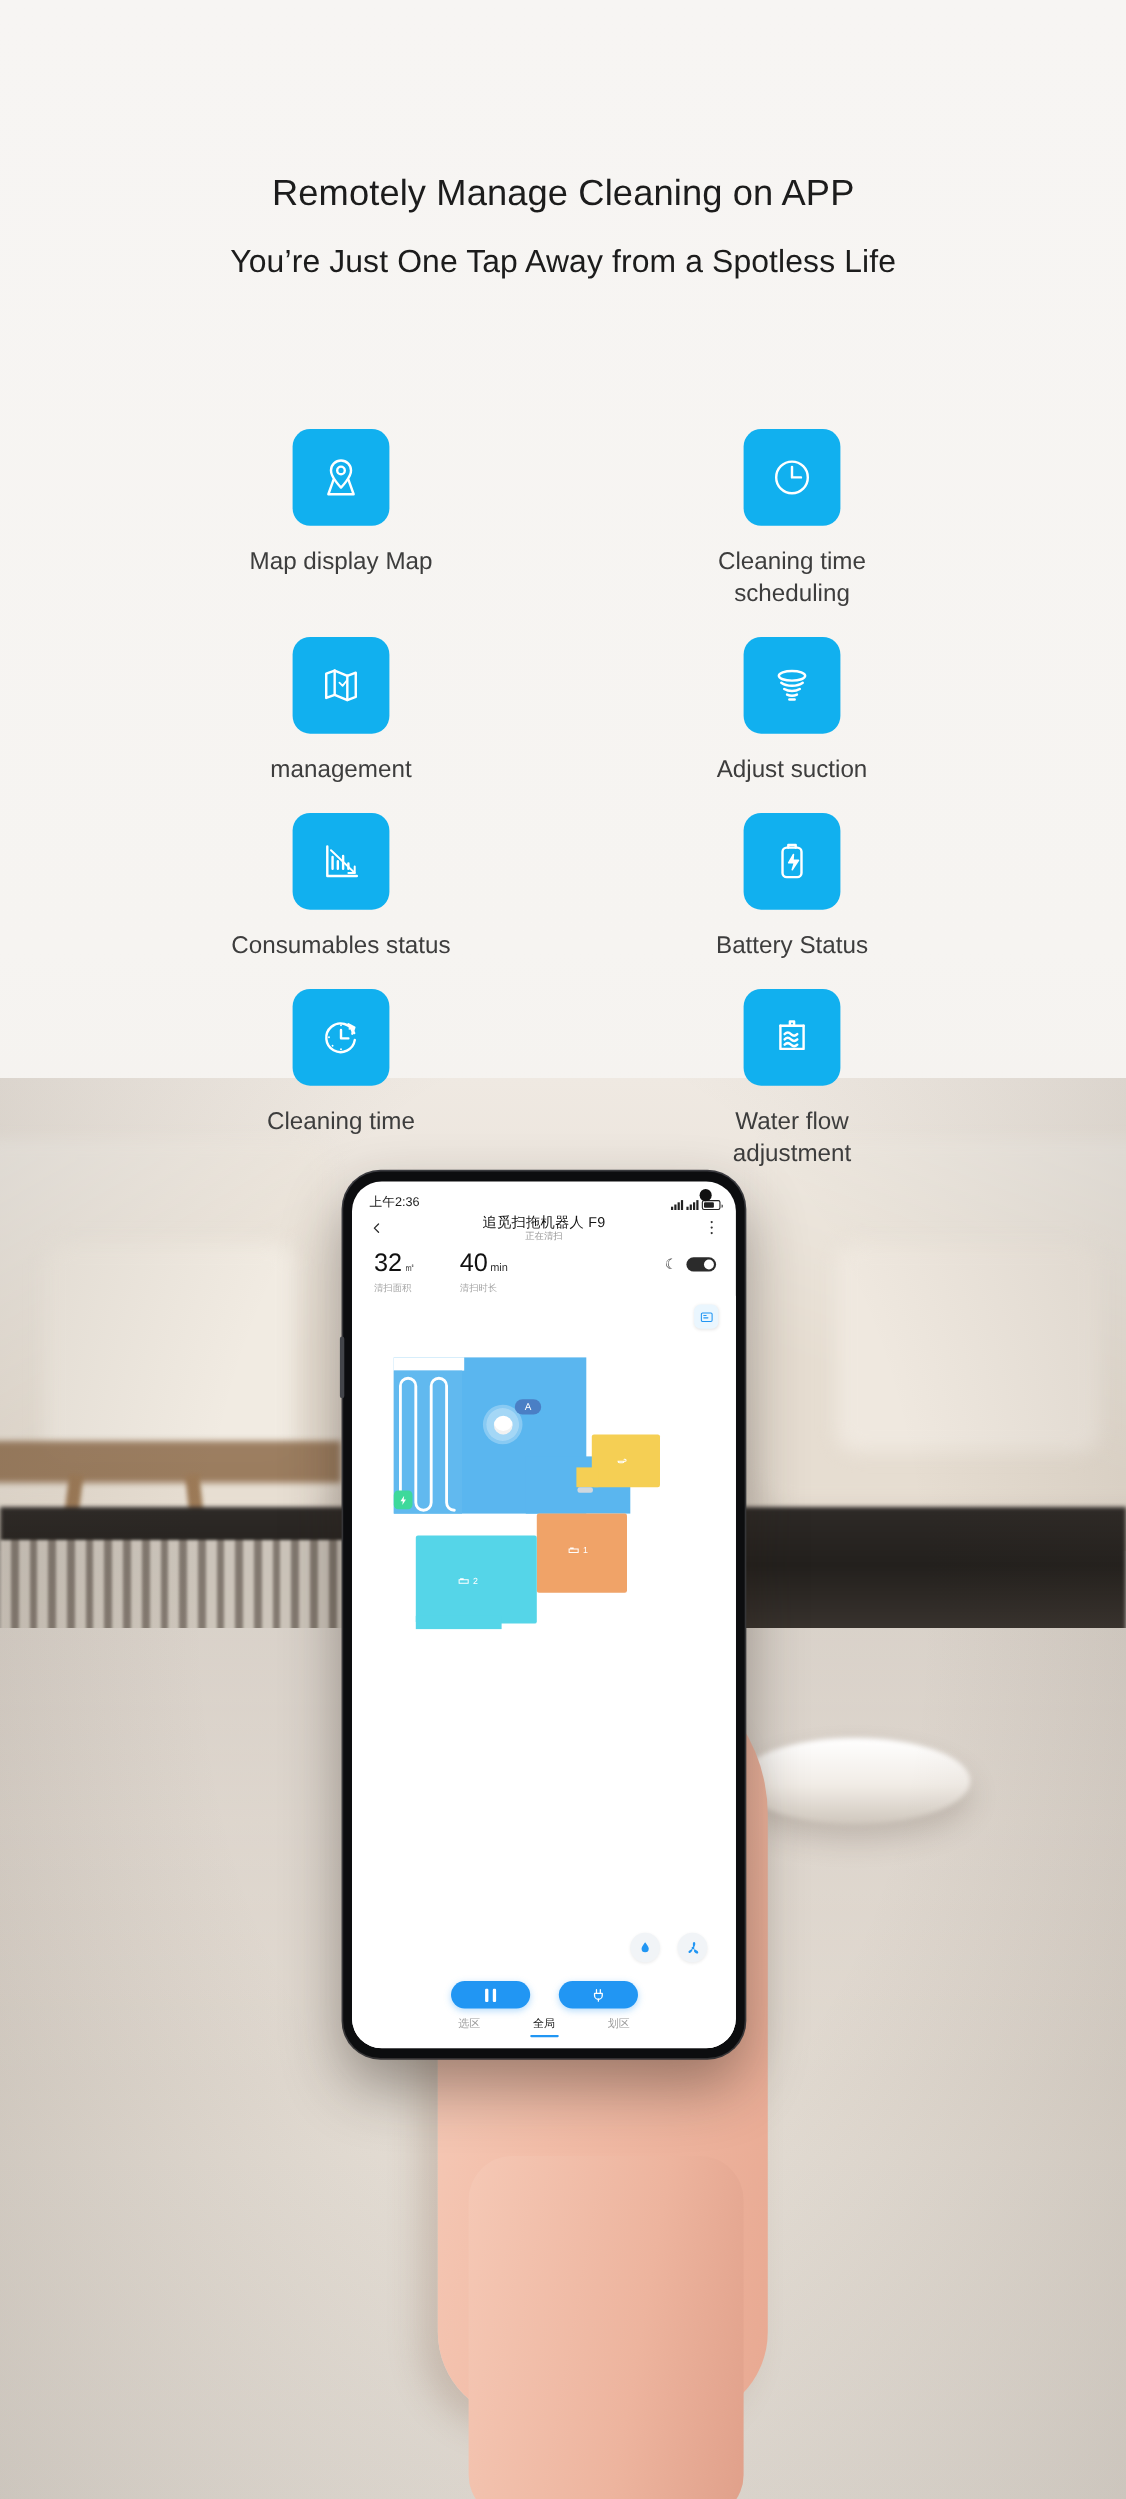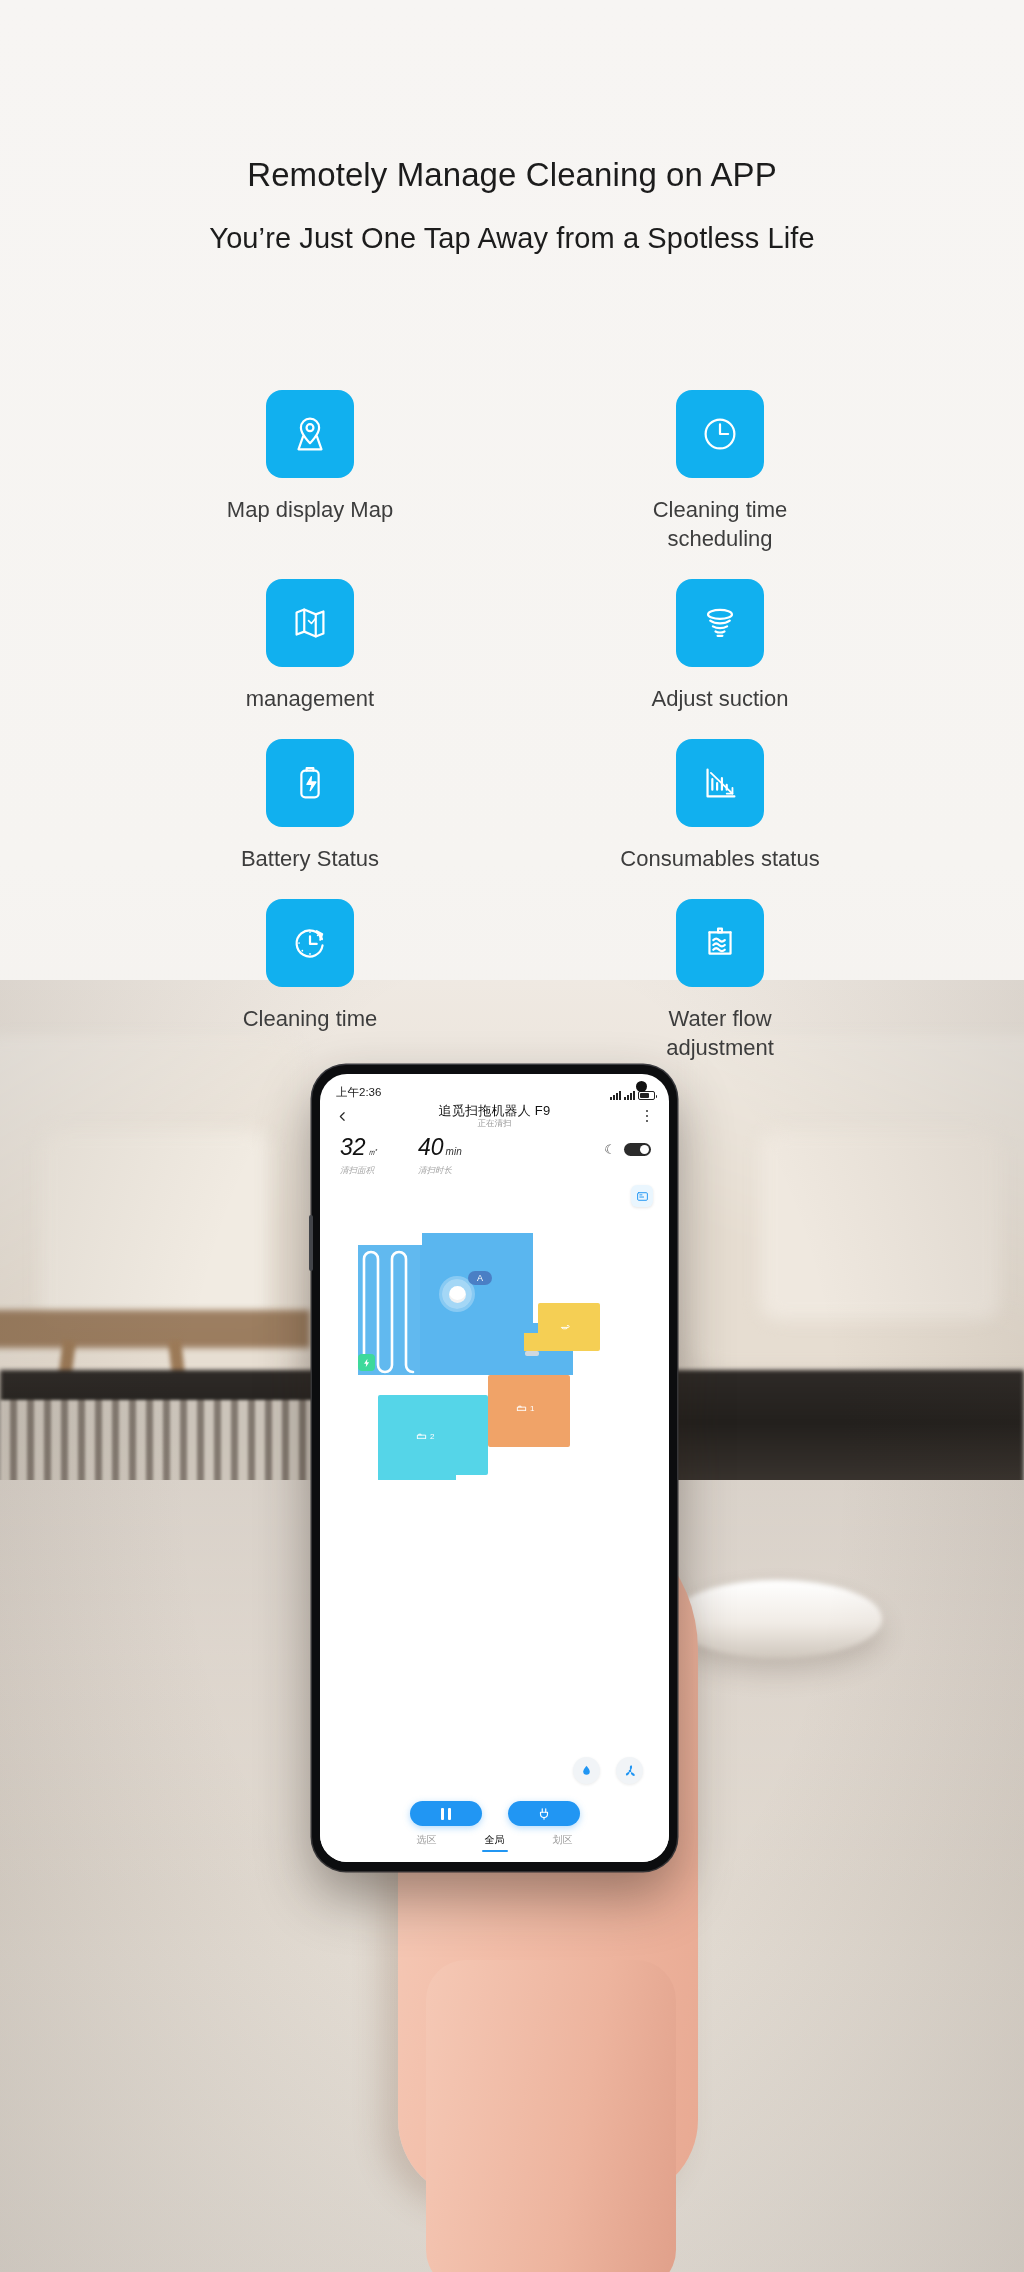--- a/index.html
+++ b/index.html
@@ -358,21 +358,21 @@
   .kebab i { width: 2.6px; height: 2.6px; border-radius: 50%; background: #333; display: block; }
 
   
   .stats-row {
     display: flex;
     align-items: flex-start;
     padding: 4px 18px 0 20px;
     flex: none;
     position: relative;
   }
-  .stat { width: 78px; font-style: italic; }
+  .stat { width: 78px; }
   .stat-value {
     font-size: 23px;
     color: #111;
     font-weight: 400;
     line-height: 1;
   }
   .stat-unit {
     font-size: 10px;
     color: #333;
     margin-left: 2px;
@@ -675,38 +675,38 @@
           <path d="M19.3 32.8c1.4.7 3 1.1 4.7 1.1s3.3-.4 4.7-1.1"></path>
           <path d="M21.5 37.4h5"></path>
         </svg>
       </div>
       <div class="feature-label">Adjust suction</div>
     </div>
 
     <div class="feature">
       <div class="feature-icon">
         <svg width="46" height="46" viewBox="0 0 48 48" fill="none" stroke="#ffffff" stroke-width="2.3" stroke-linecap="round" stroke-linejoin="round">
-          <rect x="15" y="11" width="18" height="28" rx="4"></rect>
-          <path d="M20.5 11V8.5h7V11"></path>
-          <path d="M25.4 17.5l-4.6 8h5.4l-2 6.5 6-9h-5.3z" fill="#ffffff" stroke-width="1.4"></path>
-        </svg>
-      </div>
-      <div class="feature-label">Battery Status</div>
-    </div>
-
-    <div class="feature">
-      <div class="feature-icon">
-        <svg width="46" height="46" viewBox="0 0 48 48" fill="none" stroke="#ffffff" stroke-width="2.3" stroke-linecap="round" stroke-linejoin="round">
           <path d="M11 10v28h28"></path>
           <path d="M16 31V20M21 31v-7M26 31v-12M31 31v-5"></path>
           <path d="M14.5 13.5L37 35" stroke-width="1.9"></path>
           <path d="M37 29v6h-6" stroke-width="1.9"></path>
         </svg>
       </div>
       <div class="feature-label">Consumables status</div>
+    </div>
+
+    <div class="feature">
+      <div class="feature-icon">
+        <svg width="46" height="46" viewBox="0 0 48 48" fill="none" stroke="#ffffff" stroke-width="2.3" stroke-linecap="round" stroke-linejoin="round">
+          <rect x="15" y="11" width="18" height="28" rx="4"></rect>
+          <path d="M20.5 11V8.5h7V11"></path>
+          <path d="M25.4 17.5l-4.6 8h5.4l-2 6.5 6-9h-5.3z" fill="#ffffff" stroke-width="1.4"></path>
+        </svg>
+      </div>
+      <div class="feature-label">Battery Status</div>
     </div>
 
     <div class="feature">
       <div class="feature-icon">
         <svg width="46" height="46" viewBox="0 0 48 48" fill="none" stroke="#ffffff" stroke-width="2.3" stroke-linecap="round" stroke-linejoin="round">
           <path d="M36.5 20a13.6 13.6 0 1 0 .6 6.5"></path>
           <path d="M31 11.5l5.8 3.2-2.2 6" fill="#ffffff" stroke-width="2"></path>
           <path d="M24 17v8h7"></path>
           <circle cx="24" cy="12.6" r=".9" fill="#fff" stroke="none"></circle>
           <circle cx="24" cy="35.4" r=".9" fill="#fff" stroke="none"></circle>

